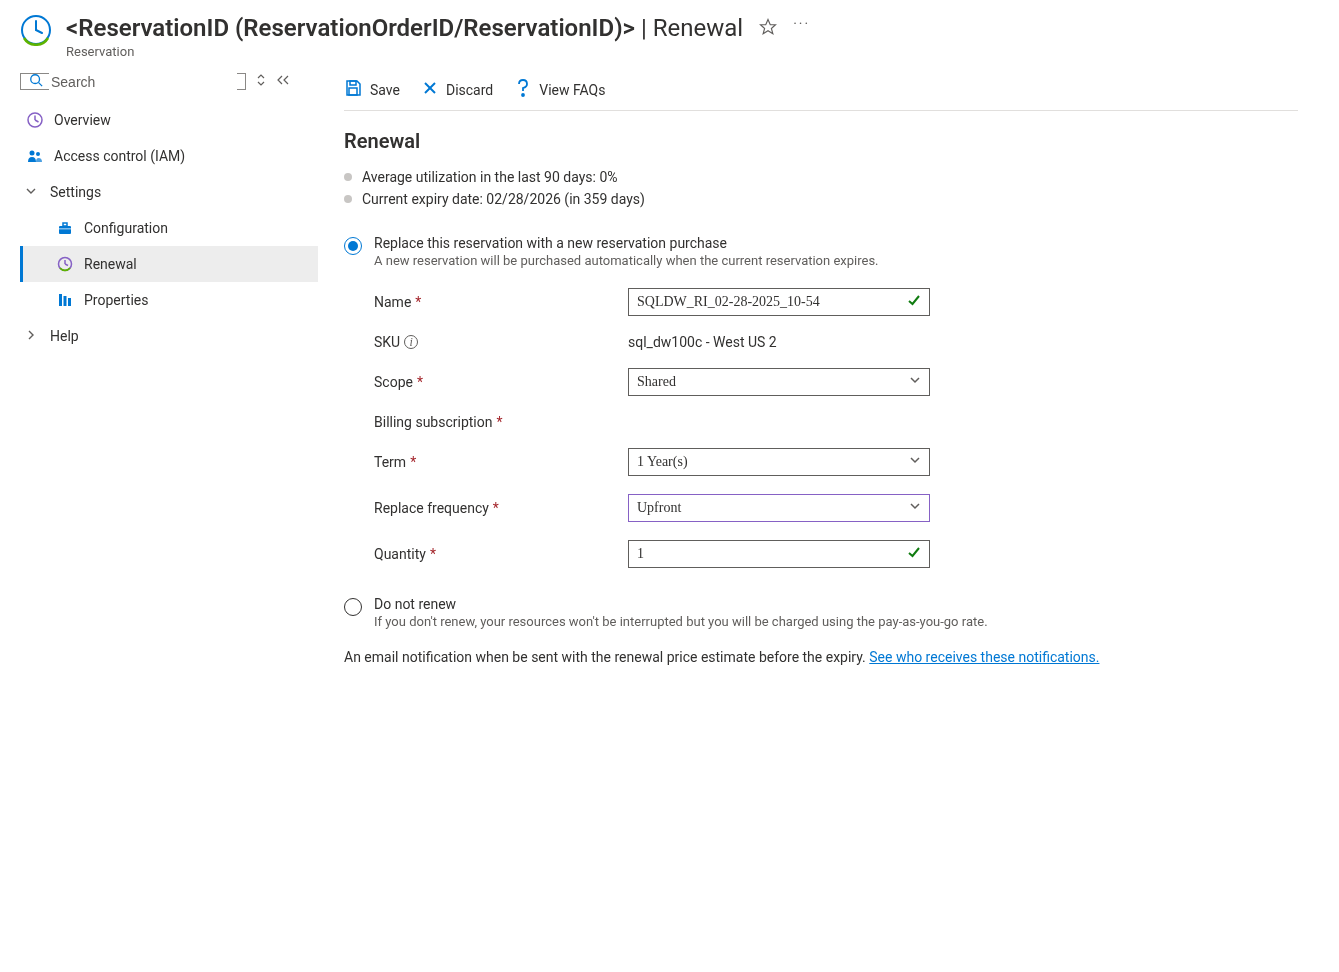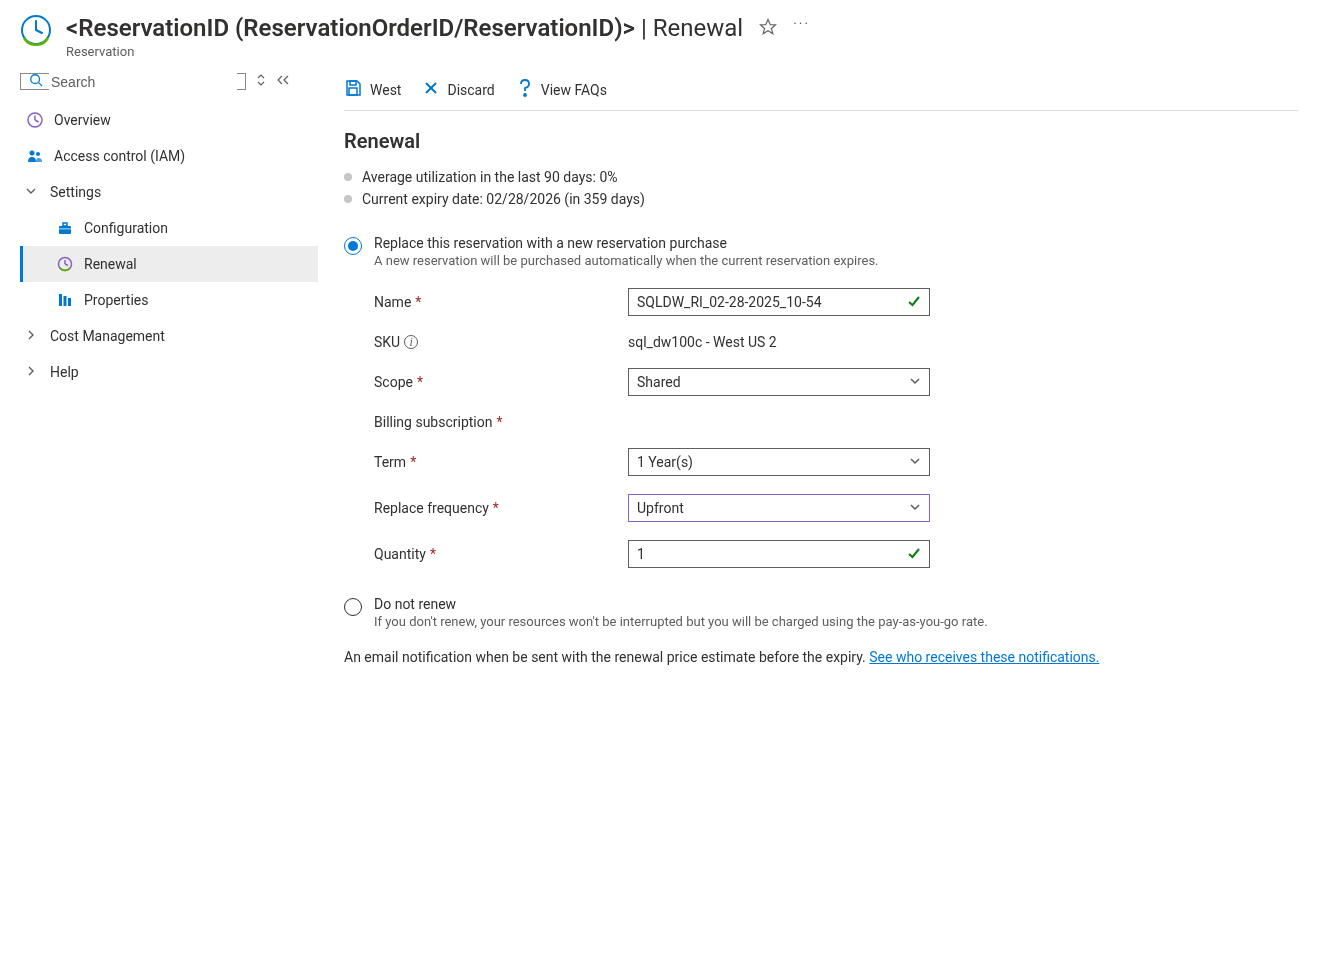--- a/index.html
+++ b/index.html
@@ -170,20 +170,21 @@
     width: 302px;
     height: 28px;
     border: 1px solid #605e5c;
     display: flex;
     align-items: center;
     justify-content: space-between;
     padding: 0 8px;
     font-size: 14px;
     cursor: pointer;
     background: #fff;
+    font-family: Liberation Serif, serif;
   }
   .form-control.focus { border-color: #8661c5; }
   .form-control .chev-down { color: #605e5c; }
   .form-control .check { color: #107c10; }
   .static-value { font-size: 14px; color: #323130; }
   .footer-note { font-size: 14px; color: #323130; }
   .link { color: #0078d4; text-decoration: underline; cursor: pointer; }
 </style>
 </head>
 <body>
@@ -299,28 +300,20 @@
       <span class="ico">
         <svg width="16" height="16" viewBox="0 0 16 16" fill="#0078d4">
             <rect x="2" y="2" width="3" height="12"></rect>
             <rect x="6.5" y="4" width="3" height="10"></rect>
             <rect x="11" y="6" width="3" height="8"></rect>
           </svg>
       </span>
       <span>Properties</span>
     </div>
 
-    <div class="nav-item">
-      <span class="chev">
-        <svg width="10" height="10" viewBox="0 0 10 10" stroke="#605e5c" stroke-width="1.4" fill="none">
-            <polyline points="3,1 7,5 3,9"></polyline>
-          </svg>
-      </span>
-      <span>Cost Management</span>
-    </div>
 
     <div class="nav-item">
       <span class="chev">
         <svg width="10" height="10" viewBox="0 0 10 10" stroke="#605e5c" stroke-width="1.4" fill="none">
             <polyline points="3,1 7,5 3,9"></polyline>
           </svg>
       </span>
       <span>Help</span>
     </div>
   </div>
@@ -328,21 +321,21 @@
   <div class="content">
     <div class="toolbar">
       <div class="toolbar-btn">
         <span class="ticon">
           <svg width="18" height="18" viewBox="0 0 18 18" fill="none" stroke="#0078d4" stroke-width="1.5">
               <path d="M3 2 L13 2 L16 5 L16 16 L3 16 Z"></path>
               <rect x="6" y="2" width="6" height="4"></rect>
               <rect x="5" y="9" width="8" height="7"></rect>
             </svg>
         </span>
-        <span>West</span>
+        <span>Save</span>
       </div>
       <div class="toolbar-btn">
         <span class="ticon">
           <svg width="16" height="16" viewBox="0 0 16 16" stroke="#0078d4" stroke-width="2" fill="none">
               <line x1="3" y1="3" x2="13" y2="13"></line>
               <line x1="13" y1="3" x2="3" y2="13"></line>
             </svg>
         </span>
         <span>Discard</span>
       </div>

